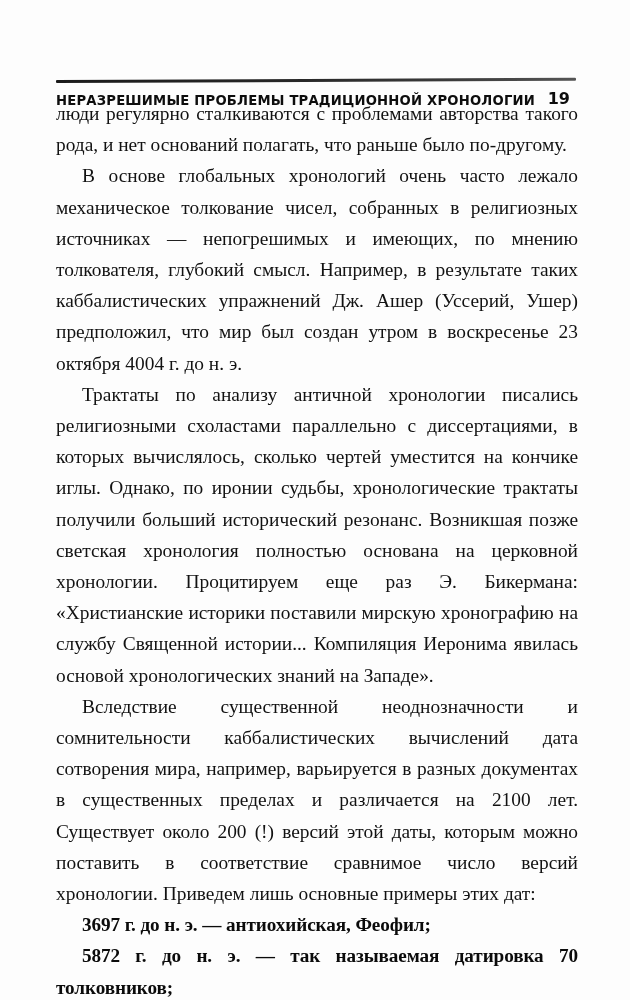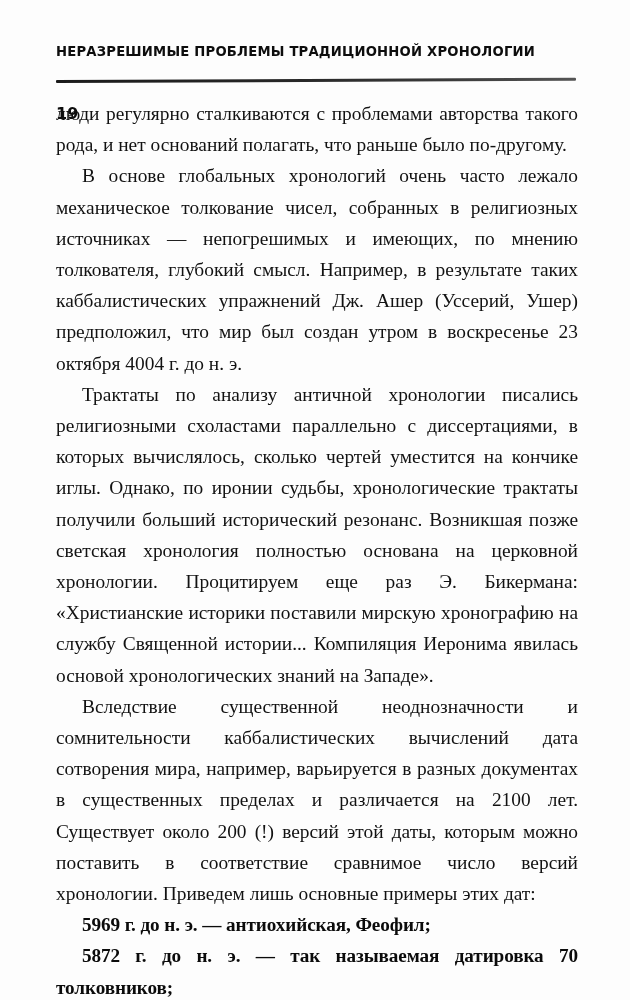--- a/index.html
+++ b/index.html
@@ -16,23 +16,22 @@
     font-family: "Liberation Serif", "DejaVu Serif", serif;
     color: #111111;
   }
   
   .header {
     position: absolute;
     left: 56px;
     top: 44px;
     width: 518px;
     display: flex;
-    align-items: flex-start;
+    align-items: flex-end;
     justify-content: space-between;
-    flex-direction: column;
   }
   .header-title {
     font-family: "DejaVu Sans", "Liberation Sans", sans-serif;
     font-size: 13.2px;
     font-weight: 700;
     letter-spacing: 0.2px;
     color: #0d0d0d;
     white-space: nowrap;
   }
   .header-page {
@@ -102,19 +101,19 @@
   <div class="rule"></div>
 
   <div class="body">
 
     <p class="para">люди регулярно сталкиваются с проблемами авторства такого рода, и нет оснований полагать, что раньше было по-другому.</p>
     <p class="para indent">В основе глобальных хронологий очень часто лежало механическое толкование чисел, собранных в религиозных источниках — непогрешимых и имеющих, по мнению толкователя, глубокий смысл. Например, в результате таких каббалистических упражнений Дж. Ашер (Уссерий, Ушер) предположил, что мир был создан утром в воскресенье 23 октября 4004 г. до н. э.</p>
     <p class="para indent">Трактаты по анализу античной хронологии писались религиозными схоластами параллельно с диссертациями, в которых вычислялось, сколько чертей уместится на кончике иглы. Однако, по иронии судьбы, хронологические трактаты получили больший исторический резонанс. Возникшая позже светская хронология полностью основана на церковной хронологии. Процитируем еще раз Э. Бикермана: «Христианские историки поставили мирскую хронографию на службу Священной истории... Компиляция Иеронима явилась основой хронологических знаний на Западе».</p>
     <p class="para indent">Вследствие существенной неоднозначности и сомнительности каббалистических вычислений дата сотворения мира, например, варьируется в разных документах в существенных пределах и различается на 2100 лет. Существует около 200 (!) версий этой даты, которым можно поставить в соответствие сравнимое число версий хронологии. Приведем лишь основные примеры этих дат:</p>
 
     <div class="list-block">
-      <p class="dateline">5969 г. до н. э. — антиохийская, Феофил;</p>
+      <p class="dateline">3697 г. до н. э. — антиохийская, Феофил;</p>
       <p class="dateline">5872 г. до н. э. — так называемая датировка 70 толковников;</p>
 
     </div>
 
   </div>
 </div>
 
 </body></html>

